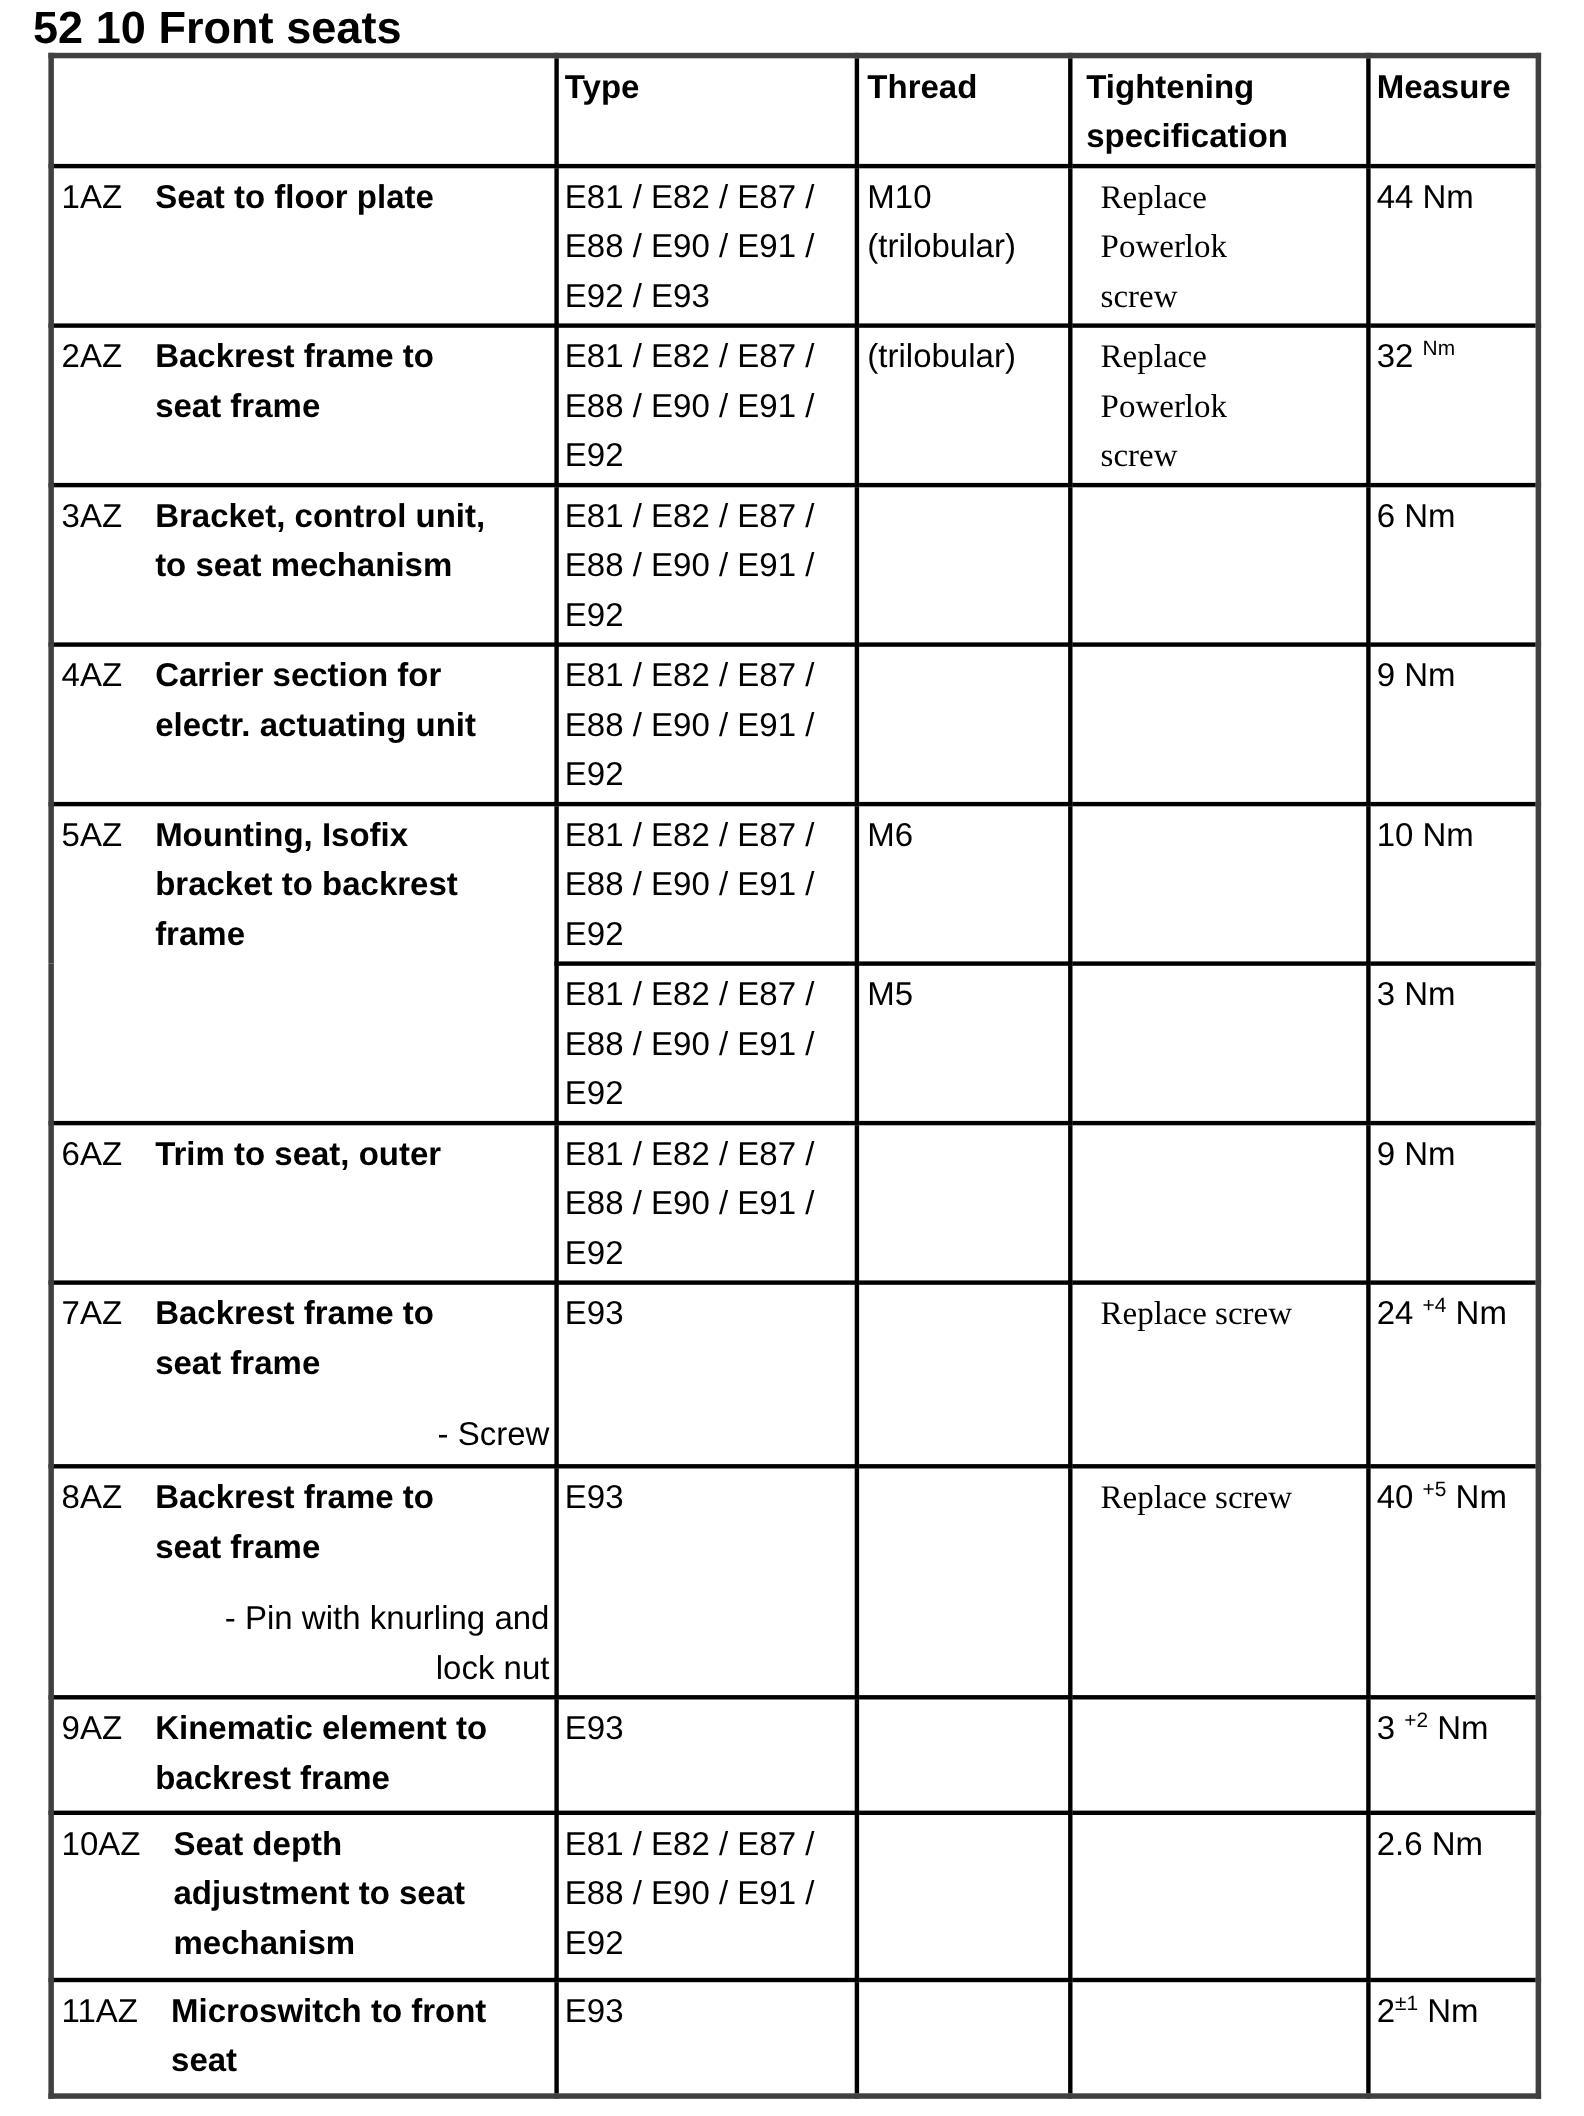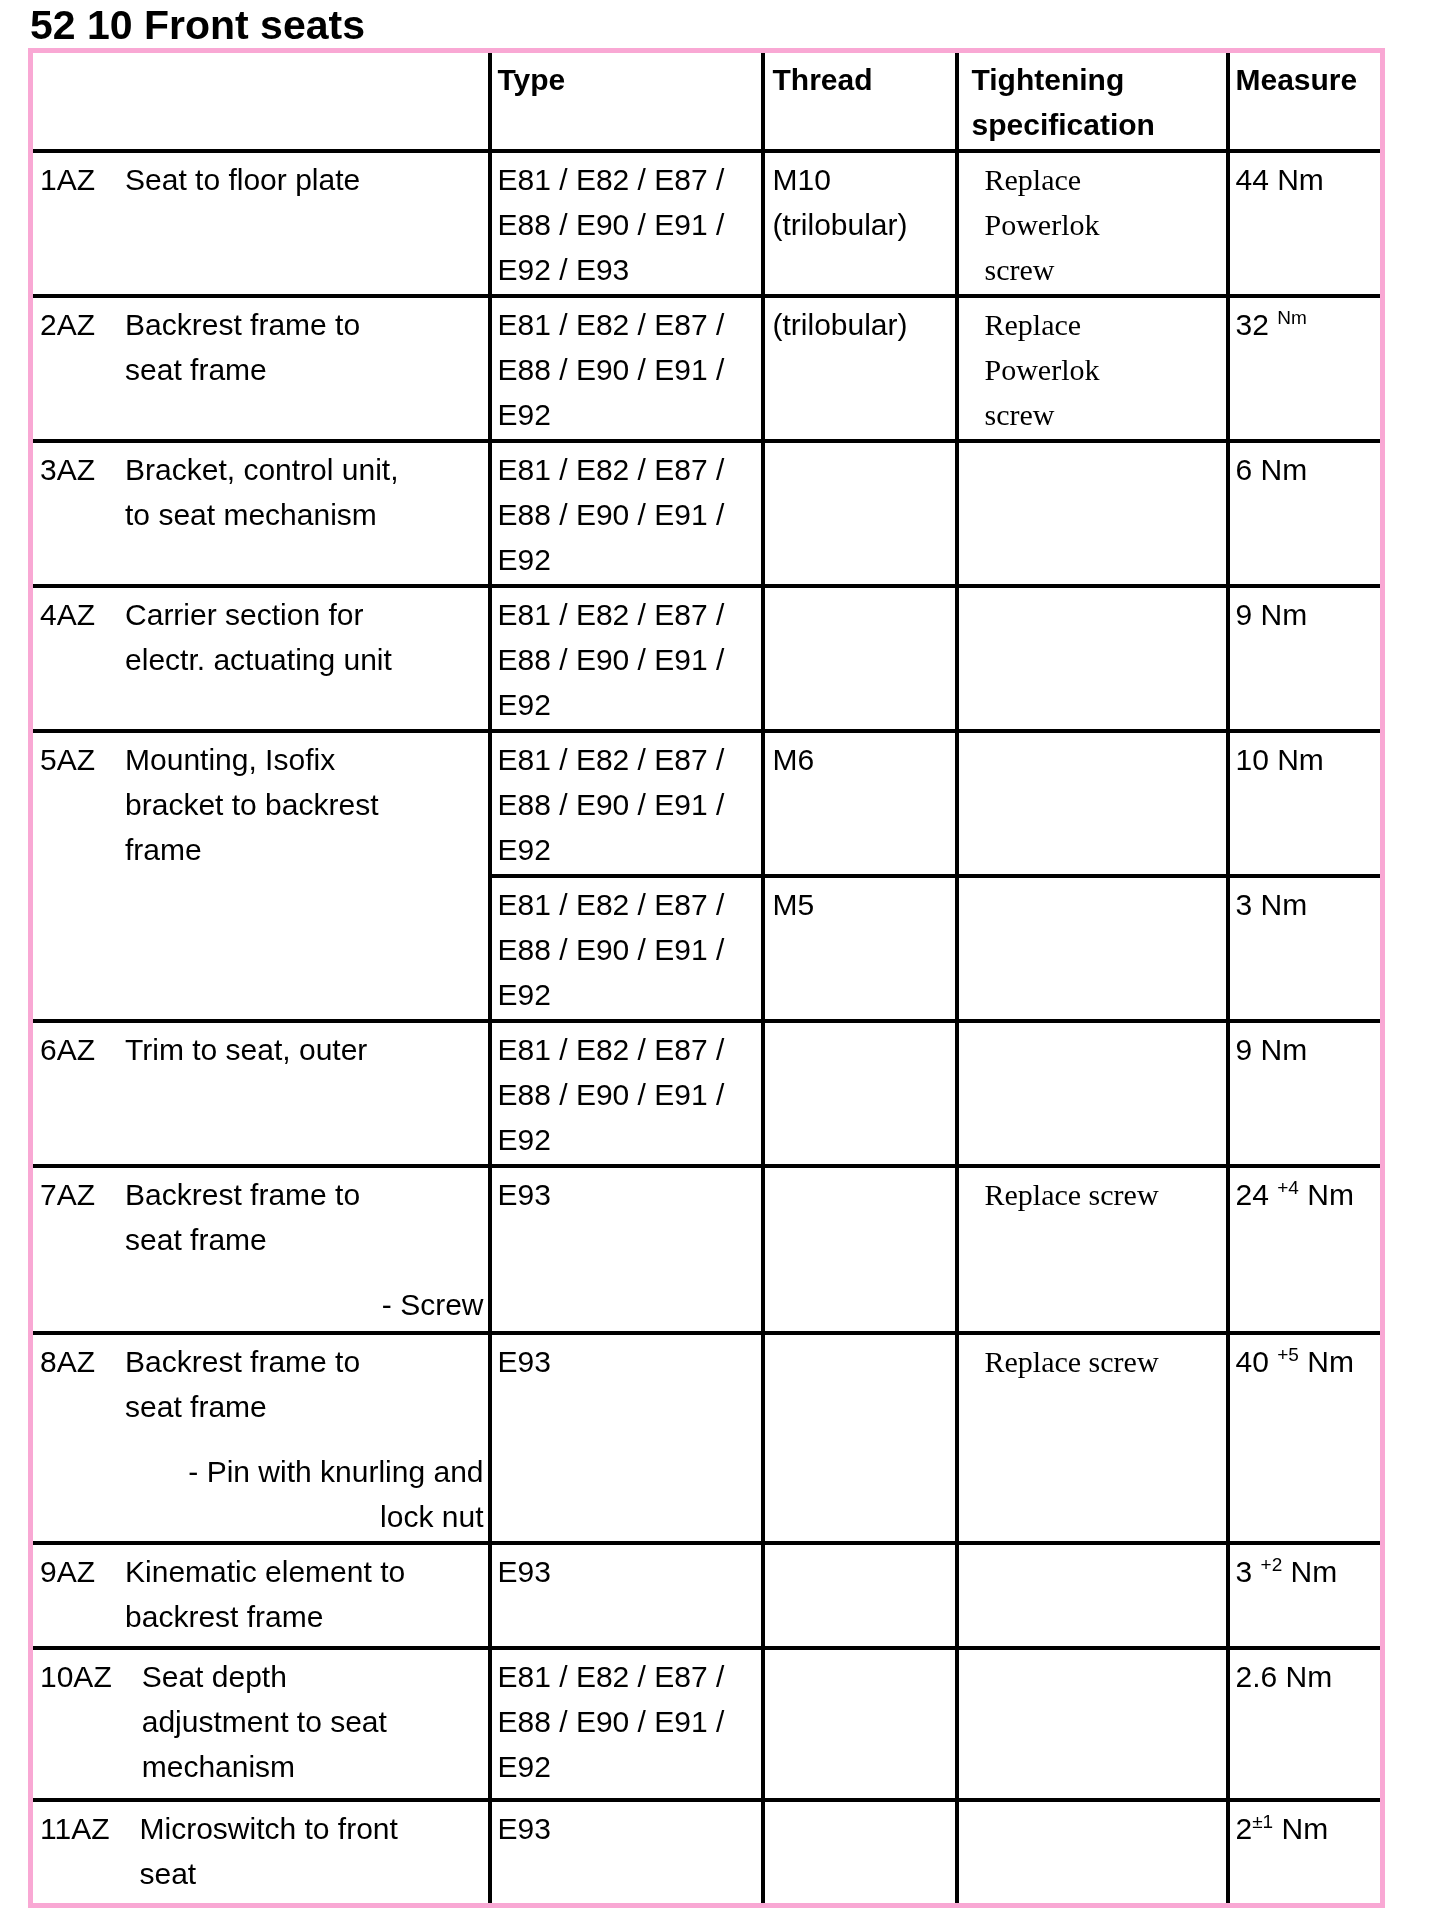--- a/index.html
+++ b/index.html
@@ -11,22 +11,22 @@
   }
   .page-title {
     margin: 6px 0 0 30px;
     font-size: 41px; font-weight: bold; line-height: 38px;
     letter-spacing: 0px;
   }
   table.spec {
     border-collapse: collapse;
     table-layout: fixed;
     width: 1352px;
-    margin: 4px 0 0 28px;
-    border: 5px solid #f9a8d4;
+    margin: 4px 0 0 44px;
+    border: 5px solid #404040;
   }
   .spec th, .spec td {
     border: 4px solid #000;
     vertical-align: top;
     padding: 4px 4px 2px 8px;
     font-size: 30px;
     line-height: 45px;
     overflow: hidden;
   }
   .spec th { font-weight: bold; text-align: left; white-space: pre-line; }
@@ -34,21 +34,21 @@
   th.c-measure { padding-right: 4px; }
   .c-item    { padding-left: 7px  !important; }
   .c-type    { padding-left: 6px  !important; white-space: pre-line; }
   .c-thread  { padding-left: 8px  !important; white-space: pre-line; }
   td.c-tight { padding-left: 26px !important; white-space: pre-line; font-family: Liberation Serif, serif; }
   th.c-tight { padding-left: 13px !important; }
   .c-measure { padding-left: 6px  !important; }
   .item-row  { display: flex; align-items: flex-start; }
   .item-id   { flex: 0 0 auto; margin-right: 30px; white-space: nowrap; }
   .item-text { flex: 1 1 auto; }
-  .item-desc { white-space: pre-line; }
+  .item-desc { white-space: pre-line; font-weight: bold; }
   .item-sub  { white-space: pre-line; margin-top: 20px; text-align: right; }
   .item-sub:empty { display: none; }
   sup.m {
     font-size: 19px;
     vertical-align: super;
     line-height: 0;
   }
 </style>
 </head>
 <body>

